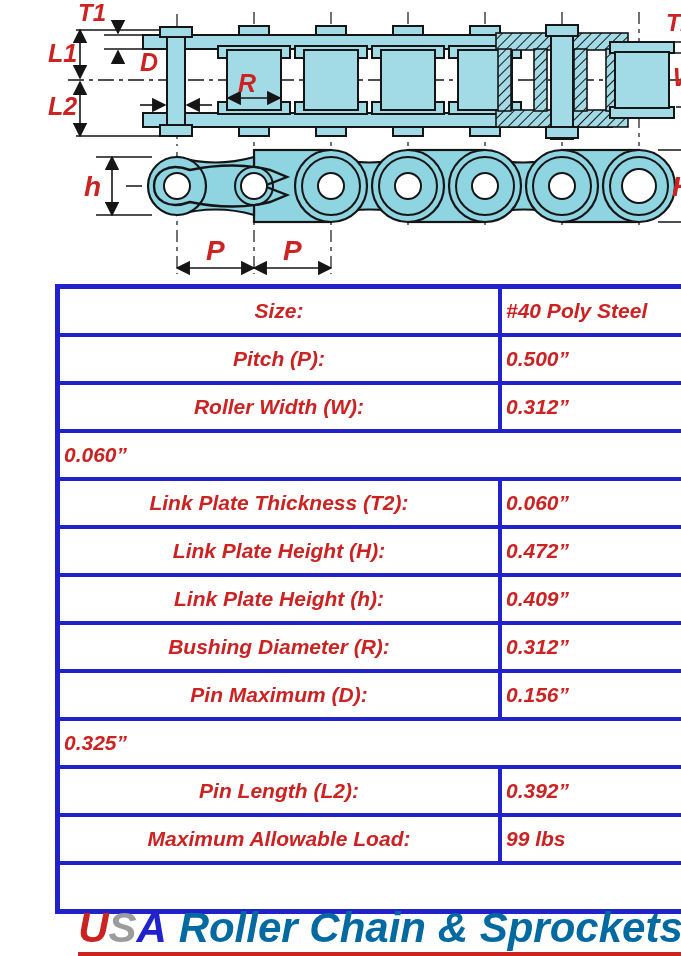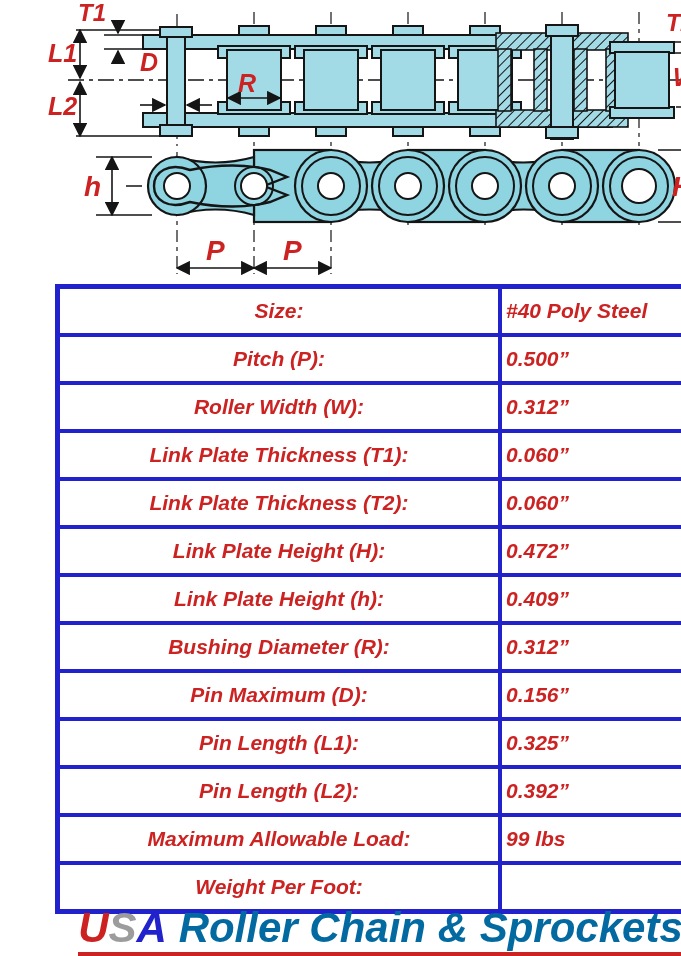--- a/index.html
+++ b/index.html
@@ -250,21 +250,20 @@
     </div>
     <div class="spec-row">
       <div class="spec-label">Pitch (P):</div>
       <div class="spec-value">0.500”</div>
     </div>
     <div class="spec-row">
       <div class="spec-label">Roller Width (W):</div>
       <div class="spec-value">0.312”</div>
     </div>
     <div class="spec-row">
-      <div class="spec-label">Link Plate Thickness (T1):</div>
       <div class="spec-value">0.060”</div>
     </div>
     <div class="spec-row">
       <div class="spec-label">Link Plate Thickness (T2):</div>
       <div class="spec-value">0.060”</div>
     </div>
     <div class="spec-row">
       <div class="spec-label">Link Plate Height (H):</div>
       <div class="spec-value">0.472”</div>
     </div>
@@ -274,33 +273,31 @@
     </div>
     <div class="spec-row">
       <div class="spec-label">Bushing Diameter (R):</div>
       <div class="spec-value">0.312”</div>
     </div>
     <div class="spec-row">
       <div class="spec-label">Pin Maximum (D):</div>
       <div class="spec-value">0.156”</div>
     </div>
     <div class="spec-row">
-      <div class="spec-label">Pin Length (L1):</div>
       <div class="spec-value">0.325”</div>
     </div>
     <div class="spec-row">
       <div class="spec-label">Pin Length (L2):</div>
       <div class="spec-value">0.392”</div>
     </div>
     <div class="spec-row">
       <div class="spec-label">Maximum Allowable Load:</div>
       <div class="spec-value">99 lbs</div>
     </div>
     <div class="spec-row">
-      <div class="spec-label">Weight Per Foot:</div>
     </div>
   </div>
 
   <div class="footer">
     <span class="fu">U</span><span class="fs">S</span><span class="fa">A</span><span class="fgap">&nbsp;</span><span class="frest">Roller Chain &amp; Sprockets</span>
   </div>
 
 </div>
 
 </body></html>

